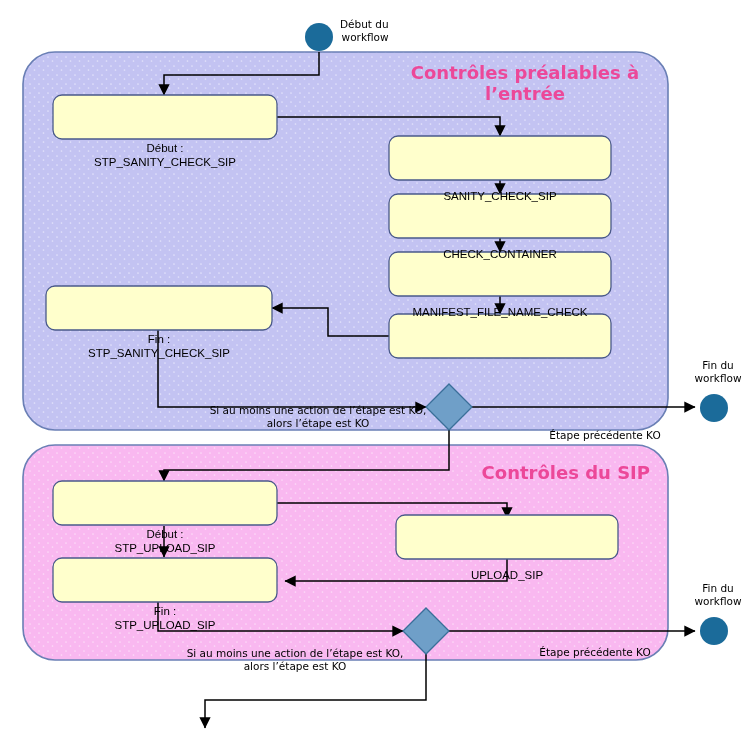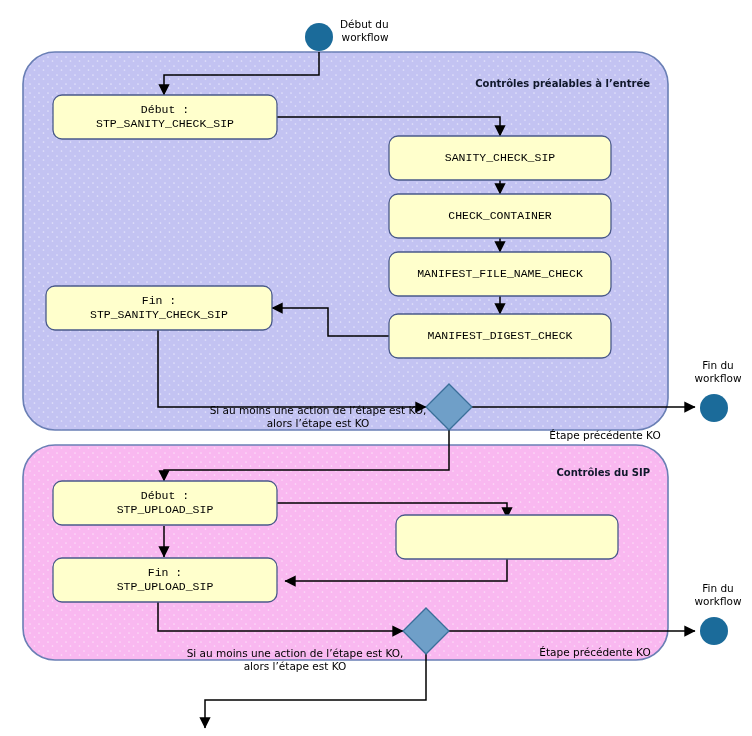--- a/index.html
+++ b/index.html
@@ -8,22 +8,22 @@
   svg{position:absolute;left:0;top:0;width:752px;height:736px;}
 
   .nodelabel{
     position:absolute;
     display:flex;align-items:center;justify-content:center;
     text-align:center;
     color:#000000;
     pointer-events:none;
     white-space:pre-line;
   }
-  .boxlabel{font-size:11.5px;line-height:14px;font-family:Liberation Mono, monospace;}
-  .containerTitle{font-size:10px;font-weight:bold;color:#0f172a;font-family:"DejaVu Sans",sans-serif;}
+  .boxlabel{font-size:11.5px;line-height:14px;font-family:Liberation Sans, sans-serif;margin-top:38px;}
+  .containerTitle{font-size:18px;font-weight:bold;color:#ec4899;font-family:"DejaVu Sans",sans-serif;}
   .edgelabel{font-size:10.5px;line-height:13px;color:#000;margin-top:42px;}
   .nodecaption{font-size:10.5px;line-height:13px;color:#000;}
 </style>
 </head>
 <body>
 
 <div id="canvas">
 
   <svg viewBox="0 0 752 736" xmlns="http://www.w3.org/2000/svg">
     <defs>
@@ -106,25 +106,25 @@
 
   <div class="nodelabel containerTitle" style="left:400px;top:72px;width:250px;height:22px;justify-content:flex-end;">Contrôles préalables à l’entrée</div>
 
   <div class="nodelabel containerTitle" style="left:400px;top:461px;width:250px;height:22px;justify-content:flex-end;">Contrôles du SIP</div>
 
   <div class="nodelabel boxlabel" style="left:53px;top:95px;width:224px;height:44px;">Début :
 STP_SANITY_CHECK_SIP</div>
   <div class="nodelabel boxlabel" style="left:389px;top:194px;width:222px;height:44px;">CHECK_CONTAINER</div>
   <div class="nodelabel boxlabel" style="left:389px;top:136px;width:222px;height:44px;">SANITY_CHECK_SIP</div>
   <div class="nodelabel boxlabel" style="left:389px;top:252px;width:222px;height:44px;border-radius:9px;">MANIFEST_FILE_NAME_CHECK</div>
-  <div class="nodelabel boxlabel" style="left:389px;top:314px;width:222px;height:44px;">MANIFEST_DIGEST_CHECK</div>
   <div class="nodelabel boxlabel" style="left:46px;top:286px;width:226px;height:44px;">Fin :
 STP_SANITY_CHECK_SIP</div>
   <div class="nodelabel boxlabel" style="left:53px;top:481px;width:224px;height:44px;">Début :
 STP_UPLOAD_SIP</div>
+  <div class="nodelabel boxlabel" style="left:396px;top:515px;width:222px;height:44px;">UPLOAD_SIP</div>
   <div class="nodelabel boxlabel" style="left:53px;top:558px;width:224px;height:44px;">Fin :
 STP_UPLOAD_SIP</div>
 
   <div class="nodelabel edgelabel" style="left:198px;top:361px;width:240px;height:28px;">Si au moins une action de l’étape est KO,
 alors l’étape est KO</div>
   <div class="nodelabel edgelabel" style="left:510px;top:386px;width:190px;height:14px;">Étape précédente KO</div>
   <div class="nodelabel edgelabel" style="left:175px;top:604px;width:240px;height:28px;">Si au moins une action de l’étape est KO,
 alors l’étape est KO</div>
   <div class="nodelabel edgelabel" style="left:500px;top:603px;width:190px;height:14px;">Étape précédente KO</div>
 

